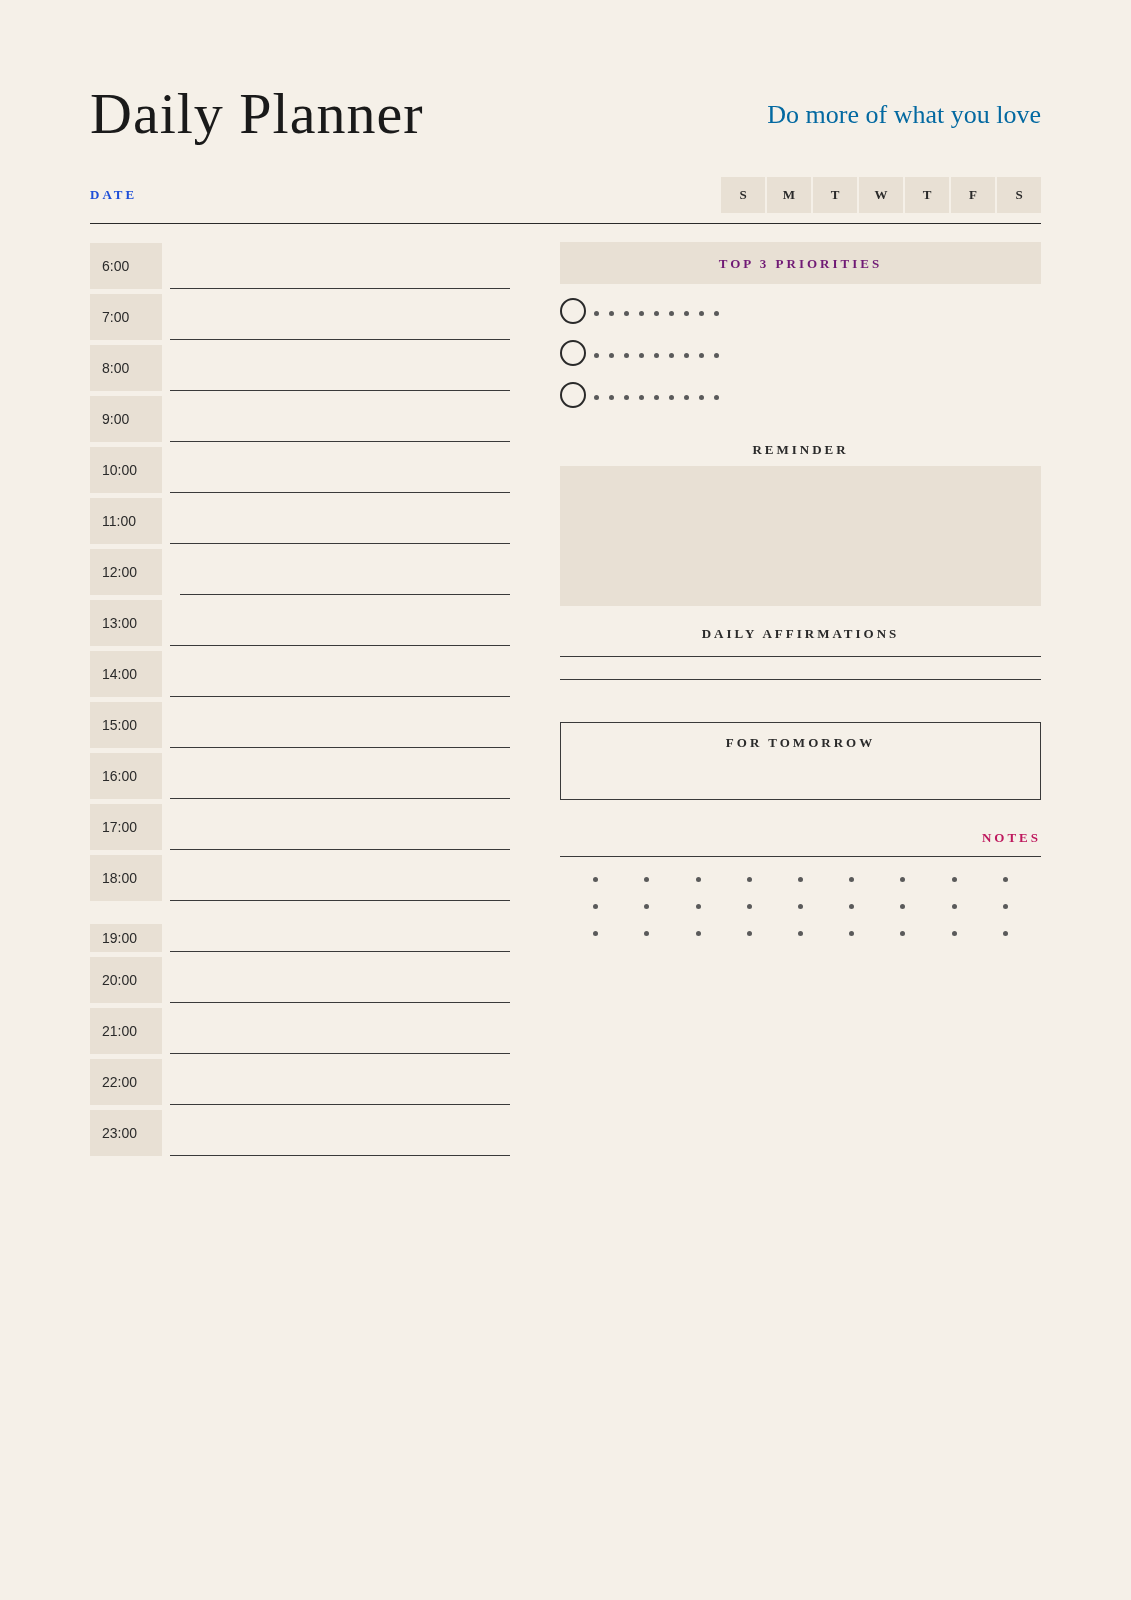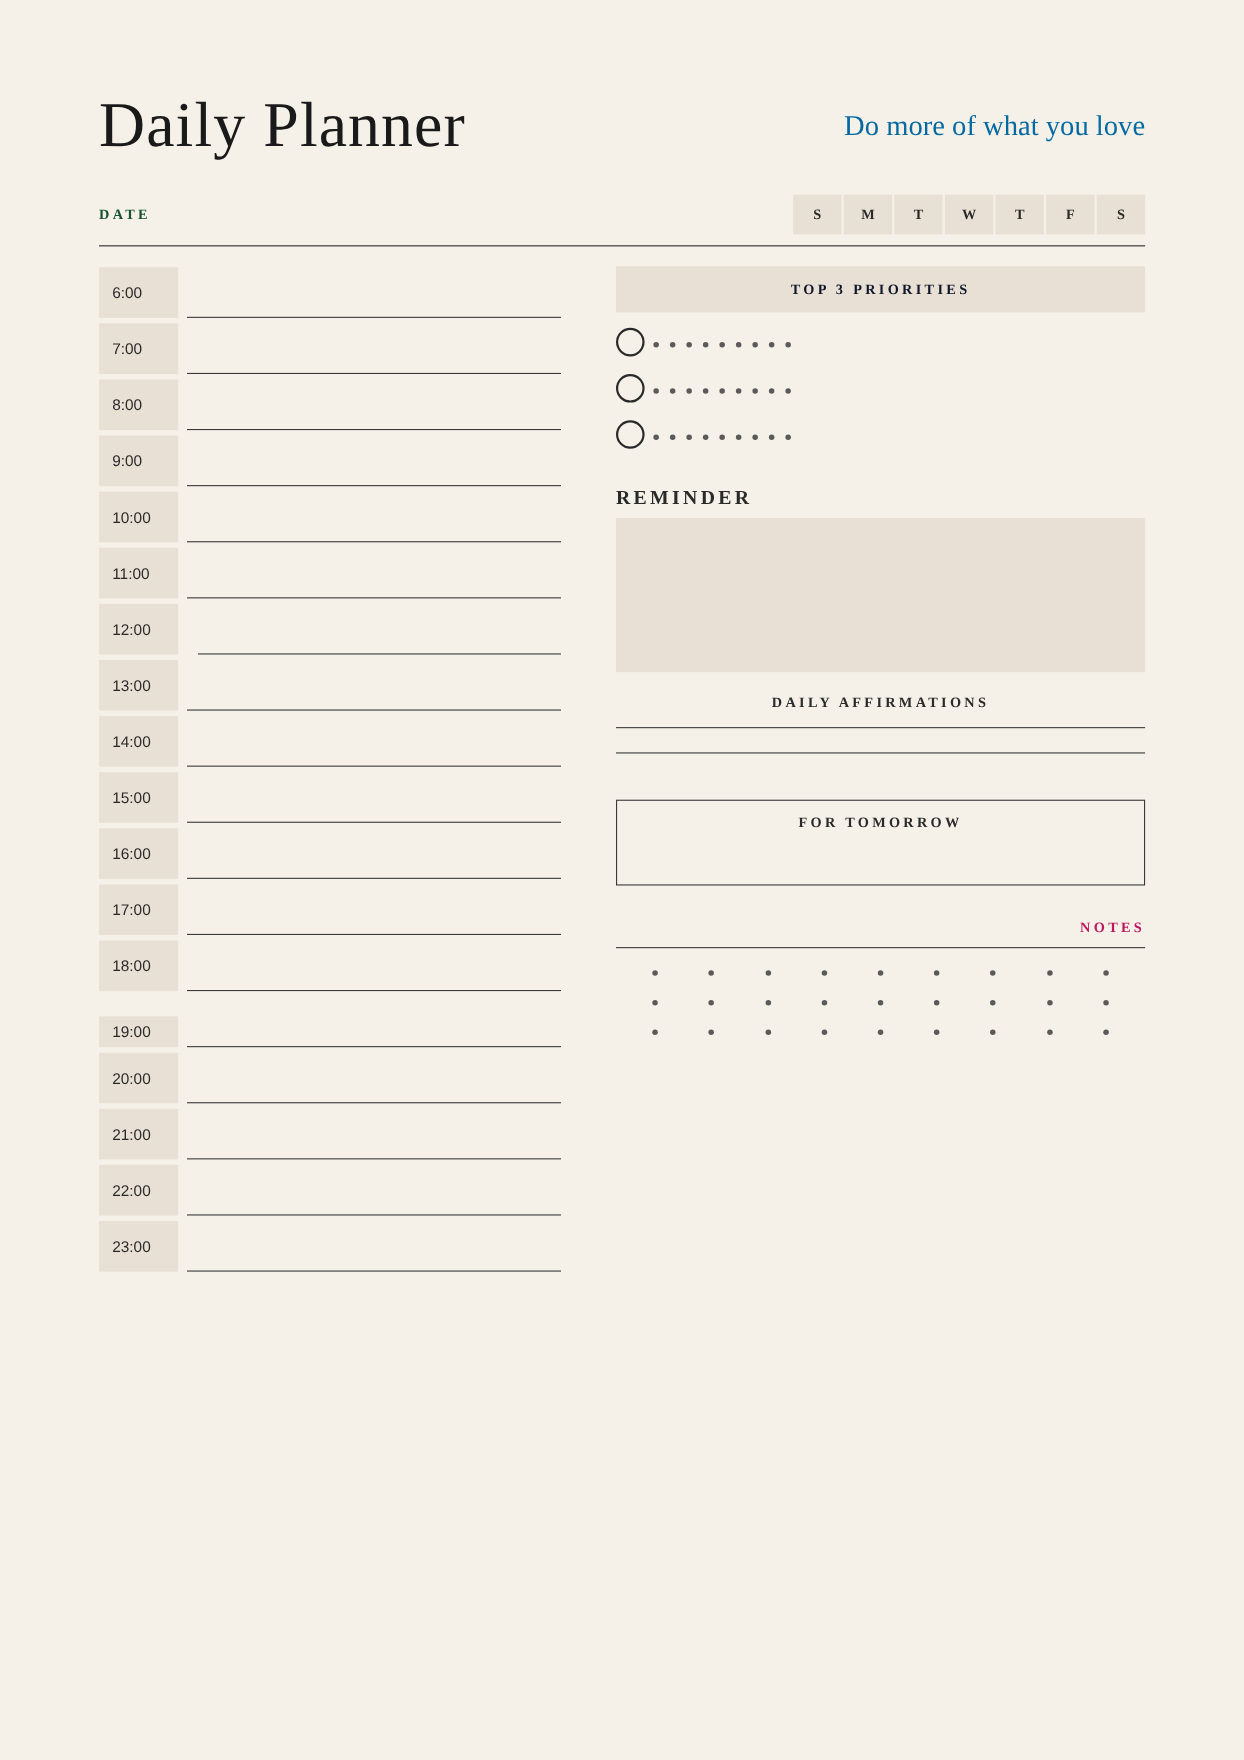--- a/index.html
+++ b/index.html
@@ -56,21 +56,21 @@
       justify-content: space-between;
       margin-bottom: 18px;
       border-bottom: 1.5px solid #2a2a2a;
       padding-bottom: 10px;
     }
 
     .date-label {
       font-size: 13px;
       font-weight: 700;
       letter-spacing: 3px;
-      color: #14532d;
+      color: #1d4ed8;
     }
 
     .days-row {
       display: flex;
       gap: 0;
     }
 
     .day-cell {
       width: 44px;
       height: 36px;
@@ -109,21 +109,21 @@
       background: #e8e0d4;
       padding: 12px 20px;
       text-align: center;
       margin-bottom: 14px;
     }
 
     .section-title {
       font-size: 13px;
       font-weight: 700;
       letter-spacing: 3px;
-      color: #0f172a;
+      color: #701a75;
     }
 
     .priority-item {
       display: flex;
       align-items: center;
       margin-bottom: 16px;
       gap: 8px;
     }
 
     .priority-circle {
@@ -148,25 +148,25 @@
       background: #5a5a5a;
       border-radius: 50%;
     }
 
     
     .reminder-section {
       margin-bottom: 20px;
     }
 
     .reminder-title {
-      font-size: 18px;
+      font-size: 13px;
       font-weight: 700;
       letter-spacing: 3px;
       color: #2a2a2a;
-      text-align: left;
+      text-align: center;
       margin-bottom: 8px;
     }
 
     .reminder-box {
       background: #e8e0d4;
       height: 140px;
       width: 100%;
     }
 
     

